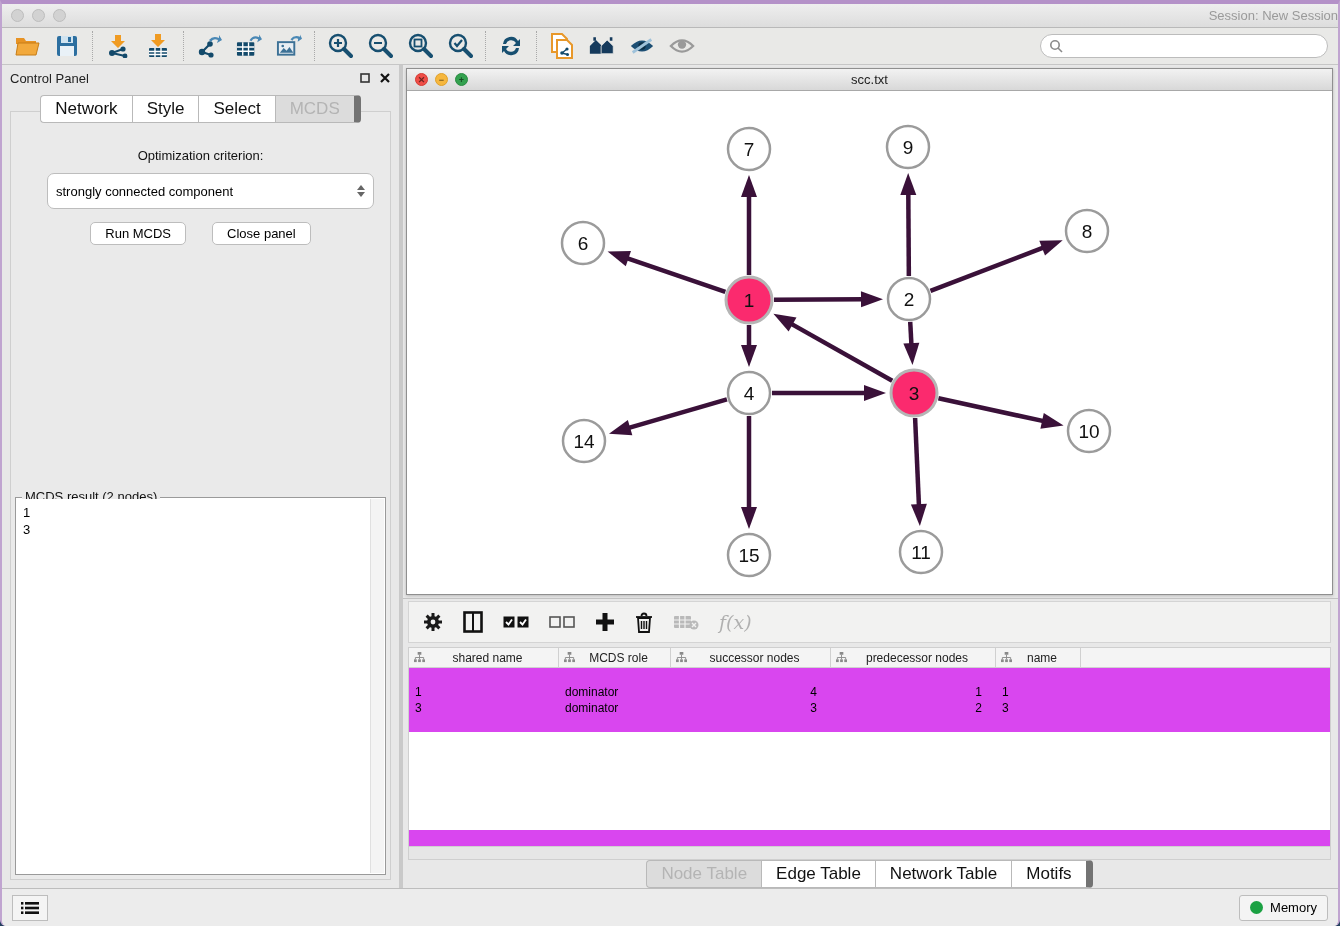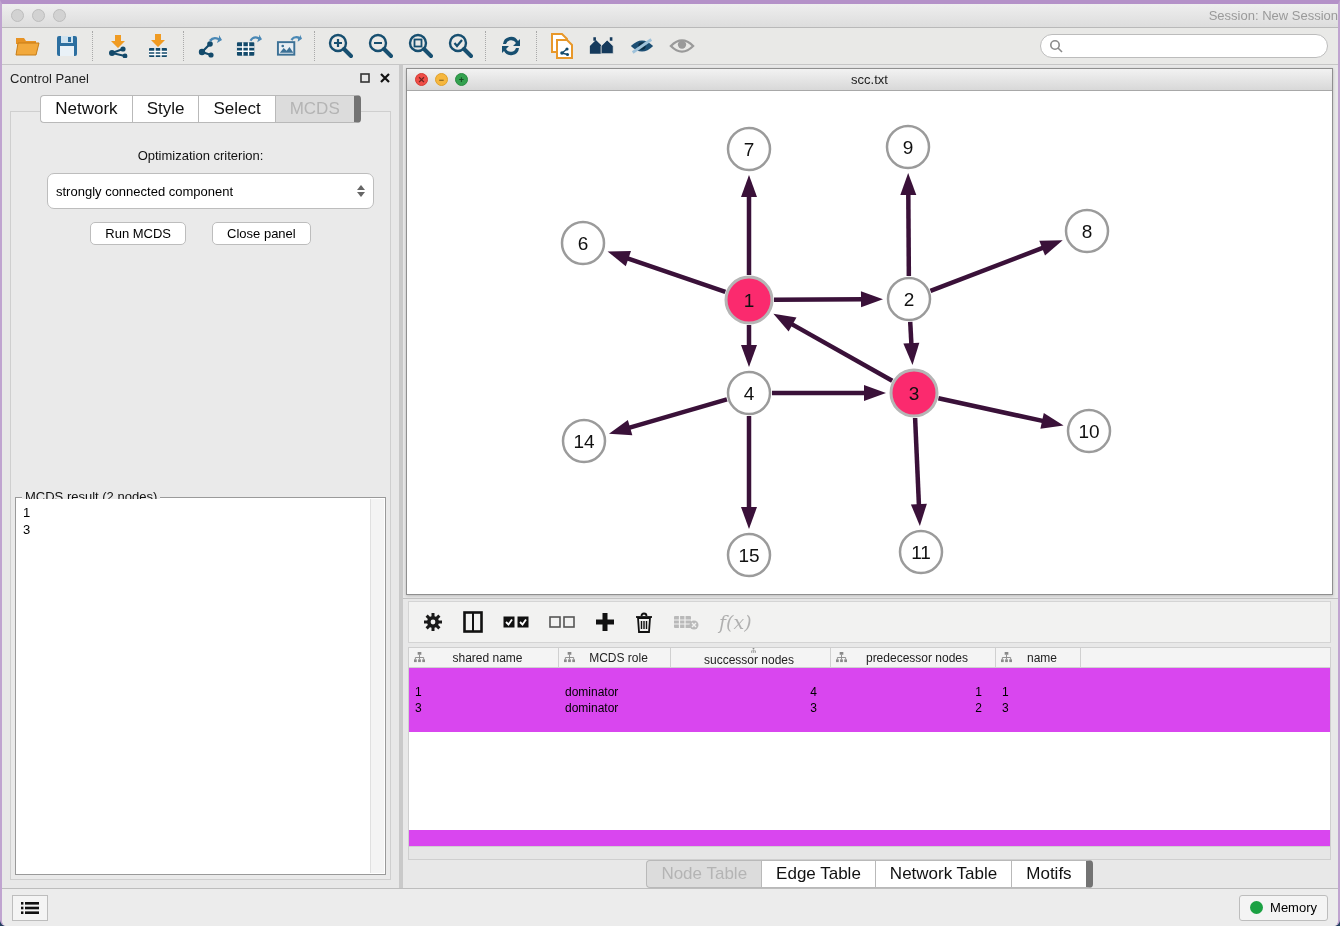--- a/index.html
+++ b/index.html
@@ -498,21 +498,21 @@
                   <g fill="#8a8a8a">
                     <rect x="4" y="0" width="4" height="3"></rect>
                     <rect x="0" y="8" width="3" height="3"></rect>
                     <rect x="4.5" y="8" width="3" height="3"></rect>
                     <rect x="9" y="8" width="3" height="3"></rect>
                   </g>
                   <path d="M6 3v3 M1.5 8V6h9v2 M6 6v2" stroke="#8a8a8a" stroke-width="1" fill="none"></path>
                 </svg>
                 <span class="thlabel">MCDS role</span>
               </div>
-              <div class="th" style="width: 160px; flex-direction: column;">
+              <div class="th" style="width: 160px;">
                 <svg width="11" height="11" viewBox="0 0 12 12">
                   <g fill="#8a8a8a">
                     <rect x="4" y="0" width="4" height="3"></rect>
                     <rect x="0" y="8" width="3" height="3"></rect>
                     <rect x="4.5" y="8" width="3" height="3"></rect>
                     <rect x="9" y="8" width="3" height="3"></rect>
                   </g>
                   <path d="M6 3v3 M1.5 8V6h9v2 M6 6v2" stroke="#8a8a8a" stroke-width="1" fill="none"></path>
                 </svg>
                 <span class="thlabel">successor nodes</span>

